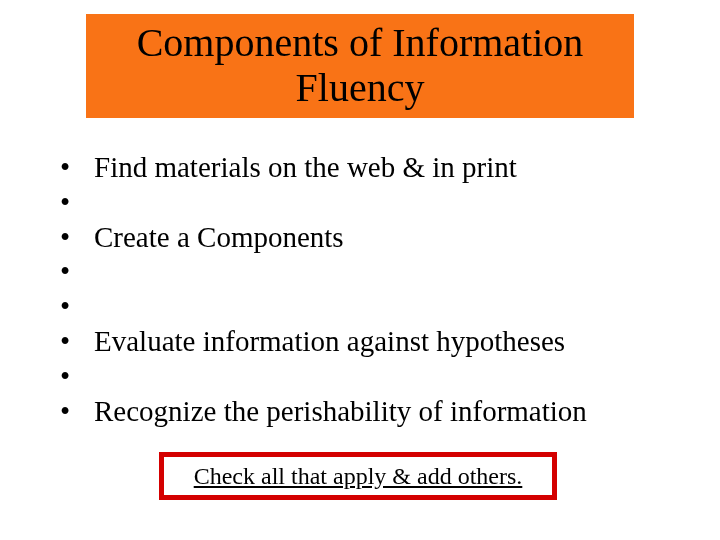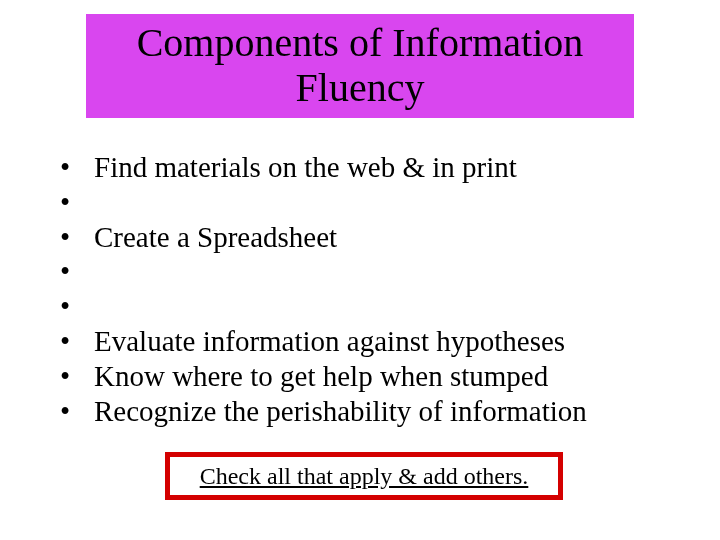--- a/index.html
+++ b/index.html
@@ -16,21 +16,21 @@
     height: 540px;
     position: relative;
     box-sizing: border-box;
   }
   .title-box {
     position: absolute;
     top: 14px;
     left: 86px;
     width: 548px;
     height: 104px;
-    background: #d946ef;
+    background: #f97316;
     display: flex;
     align-items: center;
     justify-content: center;
     text-align: center;
   }
   .title-text {
     font-size: 40px;
     line-height: 1.12;
     font-weight: normal;
   }
@@ -49,21 +49,21 @@
     padding: 0;
   }
   .dot {
     width: 34px;
     flex: 0 0 34px;
     text-align: left;
     font-size: 29px;
   }
   .footer-box {
     position: absolute;
-    left: 165px;
+    left: 159px;
     top: 452px;
     width: 398px;
     height: 48px;
     box-sizing: border-box;
     border: 5px solid #d40000;
     display: flex;
     align-items: center;
     justify-content: center;
   }
   .footer-text {
@@ -83,35 +83,34 @@
   <div class="bullets">
     <div class="bullet-row">
       <span class="dot">•</span>
       <span>Find materials on the web &amp; in print</span>
     </div>
     <div class="bullet-row">
       <span class="dot">•</span>
     </div>
     <div class="bullet-row">
       <span class="dot">•</span>
-      <span>Create a Spreadsheet</span>
+      <span>Create a Components</span>
     </div>
     <div class="bullet-row">
       <span class="dot">•</span>
     </div>
     <div class="bullet-row">
       <span class="dot">•</span>
     </div>
     <div class="bullet-row">
       <span class="dot">•</span>
       <span>Evaluate information against hypotheses</span>
     </div>
     <div class="bullet-row">
       <span class="dot">•</span>
-      <span>Know where to get help when stumped</span>
     </div>
     <div class="bullet-row">
       <span class="dot">•</span>
       <span>Recognize the perishability of information</span>
     </div>
   </div>
 
   <div class="footer-box">
     <span class="footer-text">Check all that apply &amp; add others.</span>
   </div>

